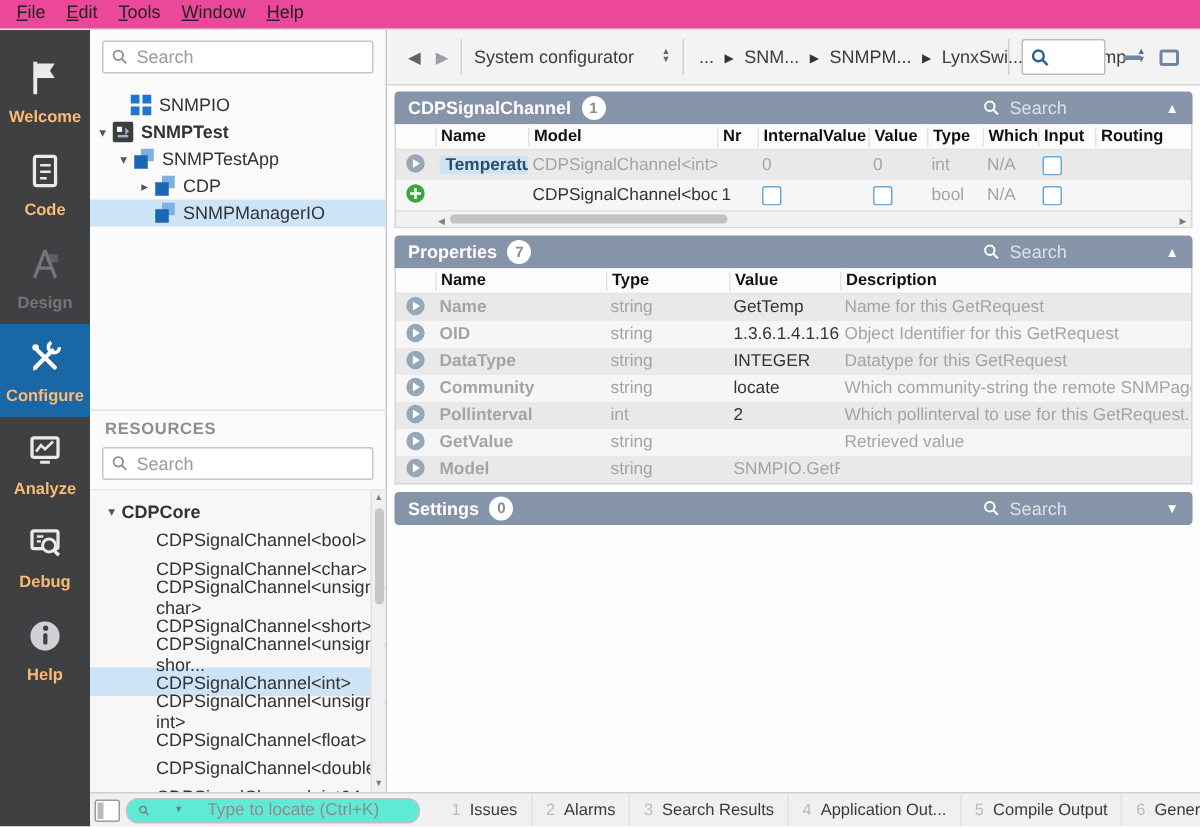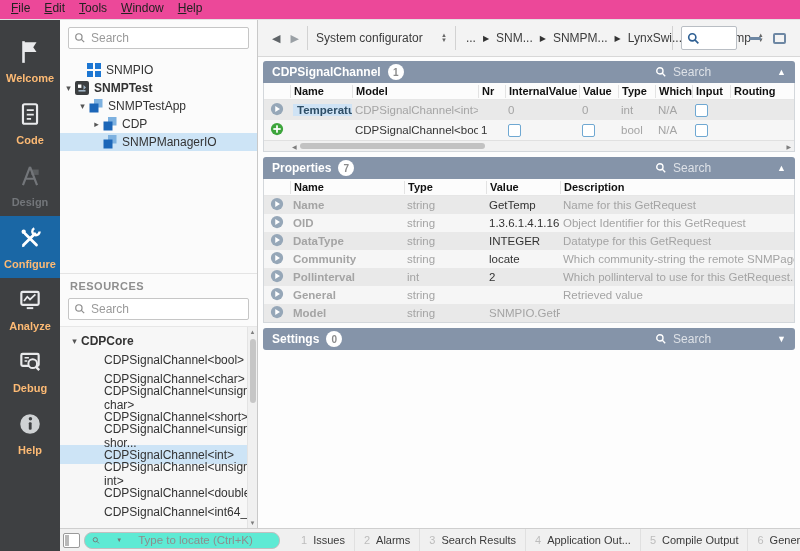--- a/index.html
+++ b/index.html
@@ -279,20 +279,23 @@
             <div class="res-row indent">
                 <span>CDPSignalChannel&lt;unsigned shor...</span>
               </div>
             <div class="res-row indent sel">
                 <span>CDPSignalChannel&lt;int&gt;</span>
               </div>
             <div class="res-row indent">
                 <span>CDPSignalChannel&lt;unsigned int&gt;</span>
               </div>
             <div class="res-row indent">
+                <span>CDPSignalChannel&lt;float&gt;</span>
+              </div>
+            <div class="res-row indent">
                 <span>CDPSignalChannel&lt;double&gt;</span>
               </div>
             <div class="res-row indent">
                 <span>CDPSignalChannel&lt;int64_t&gt;</span>
               </div>
             <div class="vscroll">
               <div class="up">▲</div>
               <div class="thumb"></div>
               <div class="dn">▼</div>
             </div>
@@ -496,21 +499,21 @@
                   <div class="dark">2</div>
                   <div class="muted">Which pollinterval to use for this GetRequest. 0=poll o...</div>
                 </div>
                 <div class="grid-pr trow pr-row row-light">
                   <div class="icon-cell">
                       <span><svg viewBox="0 0 16 16" width="13" height="13">
                           <circle cx="8" cy="8" r="7" fill="#96a7b8"></circle>
                           <path d="M6 4.6 11.4 8 6 11.4z" fill="#fff"></path>
                         </svg></span>
                     </div>
-                  <div class="muted" style="font-weight:bold;">General</div>
+                  <div class="muted" style="font-weight:bold;">GetValue</div>
                   <div class="muted">string</div>
                   <div class="dark"></div>
                   <div class="muted">Retrieved value</div>
                 </div>
                 <div class="grid-pr trow pr-row row-dark">
                   <div class="icon-cell">
                       <span><svg viewBox="0 0 16 16" width="13" height="13">
                           <circle cx="8" cy="8" r="7" fill="#96a7b8"></circle>
                           <path d="M6 4.6 11.4 8 6 11.4z" fill="#fff"></path>
                         </svg></span>

